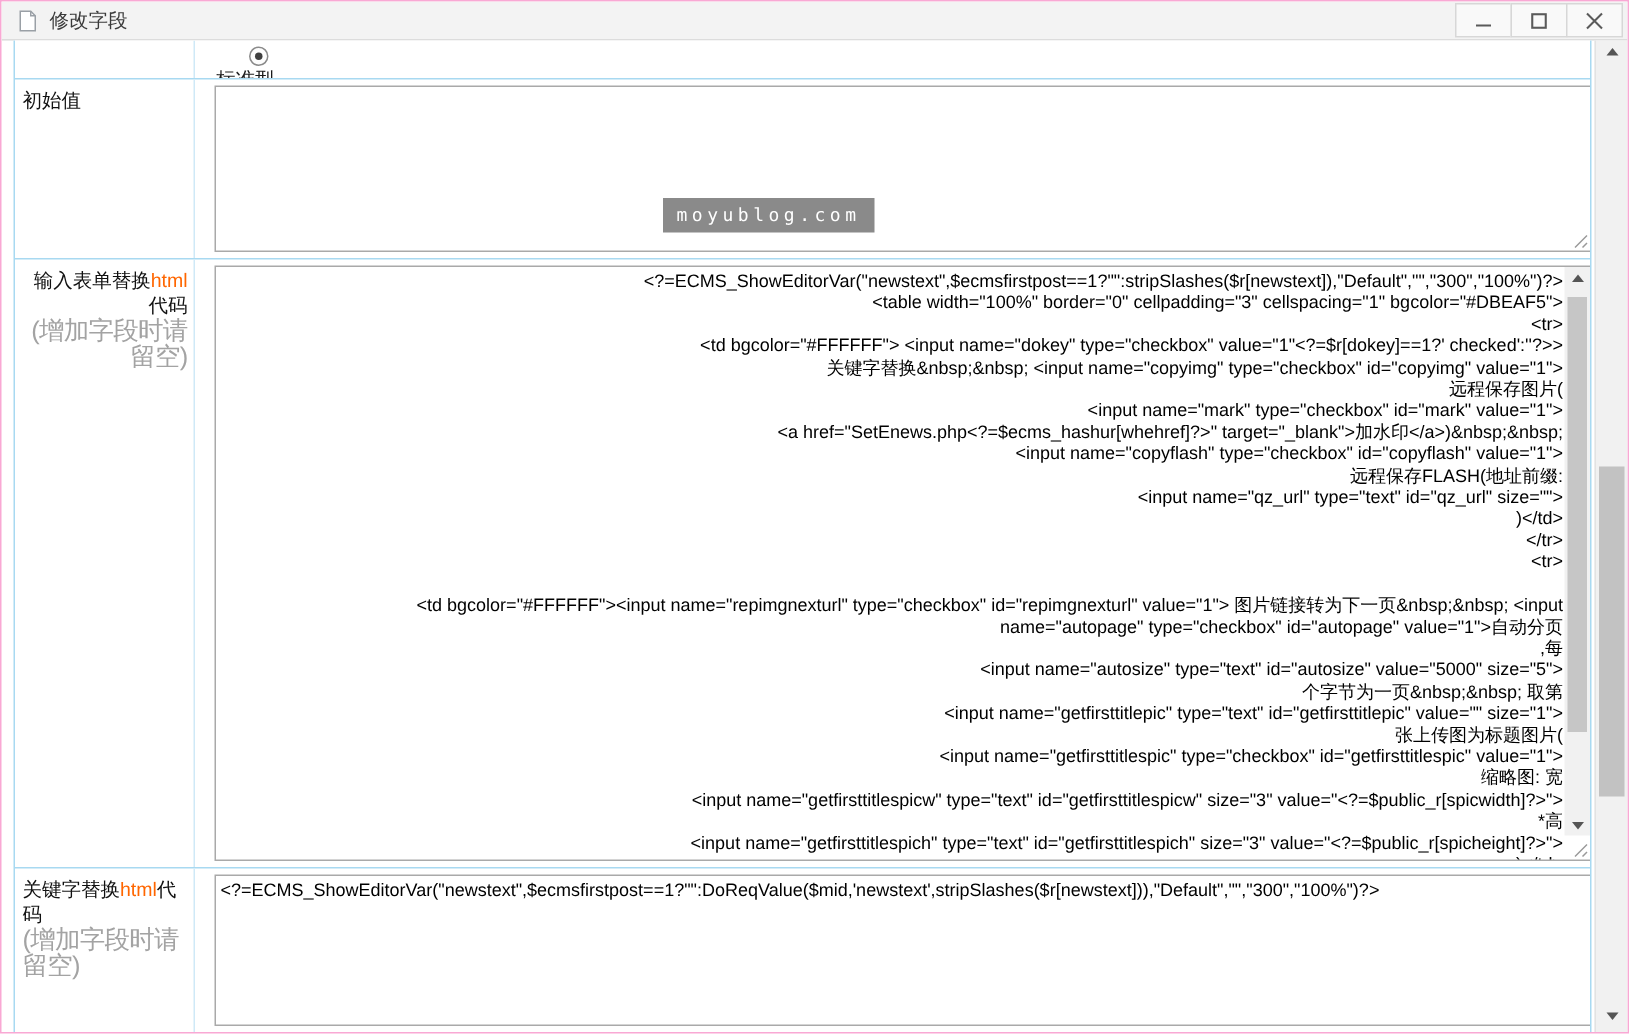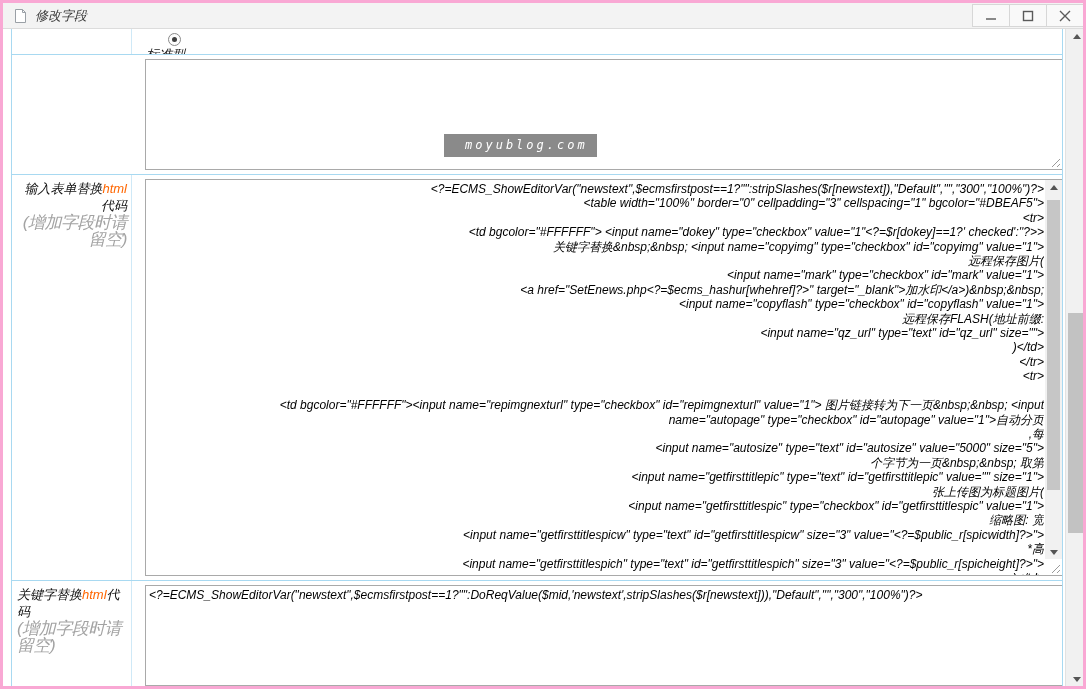--- a/index.html
+++ b/index.html
@@ -1,17 +1,17 @@
 <!DOCTYPE html>
 <html><head>
 <meta charset="utf-8">
 <style>
   * { margin:0; padding:0; box-sizing:border-box; }
   html,body { width:1086px; height:689px; background:#fff; font-family:"Liberation Sans", sans-serif; overflow:hidden; }
-  .window { position:absolute; left:0; top:0; width:1086px; height:689px; border:3px solid #f9a8d4; background:#fff; overflow:hidden;font-style:italic; }
+  .window { position:absolute; left:0; top:0; width:1086px; height:689px; border:1px solid #f9a8d4; background:#fff; overflow:hidden; }
 
   
   .titlebar { position:absolute; left:0; top:0; width:1084px; height:26px; background:#f3f3f3; border-bottom:1px solid #dcdcdc; }
   .title-icon { position:absolute; left:11px; top:5px; width:13px; height:16px; }
   .title-text { position:absolute; left:32px; top:0; line-height:25px; font-size:13px; color:#3a3a3a; }
   .win-controls { position:absolute; right:3px; top:1px; display:flex; }
   .win-btn { width:38px; height:23px; border:1px solid #d7d7d7; background:#f9f9f9; margin-left:-1px; display:flex; align-items:center; justify-content:center; cursor:default; }
   .win-btn svg { display:block; }
 
   
@@ -50,21 +50,21 @@
 
   
   .ta-scroll { position:absolute; right:0; top:0; width:17px; bottom:16px; background:#f1f1f1; }
   .ts-up { position:absolute; top:0; left:0; width:17px; height:14px; }
   .ts-down { position:absolute; bottom:0; left:0; width:17px; height:14px; }
   .ts-thumb { position:absolute; left:2px; top:20px; width:13px; height:290px; background:#c6c6c6; }
 
   .grip { position:absolute; right:1px; bottom:1px; width:13px; height:13px; }
 
   
-  .watermark { position:absolute; left:298px; top:74px; background:#8a8a8a; color:#fff; font-family:"DejaVu Sans Mono", monospace; font-size:12px; letter-spacing:3px; padding:4px 9px 5px 21px; }
+  .watermark { position:absolute; left:298px; top:74px; background:#8a8a8a; color:#fff; font-family:"DejaVu Sans Mono", monospace; font-size:12px; letter-spacing:3px; padding:4px 9px 5px 9px; }
 </style>
 </head>
 <body>
 
 <div class="window">
 
   <div class="titlebar">
     <svg class="title-icon" viewBox="0 0 13 16">
       <path d="M1.5 1.5 h7 l3 3 v10 h-10 z" fill="#ffffff" stroke="#9aa0a6" stroke-width="1"></path>
       <path d="M8.5 1.5 v3 h3" fill="none" stroke="#9aa0a6" stroke-width="1"></path>
@@ -97,20 +97,23 @@
         <div class="radio-group">
           <span class="radio sel"></span>
           <span class="radio-label">标准型</span>
           <span class="radio"></span>
           <span class="radio-label">简洁型</span>
         </div>
       </div>
     </div>
 
     <div class="frow row-init">
+      <div class="lcell">
+        <span>初始值</span>
+      </div>
       <div class="rcell">
         <div class="ta ta-init">
           <div class="code"></div>
           <div class="watermark">moyublog.com</div>
           <svg class="grip" viewBox="0 0 13 13">
             <path d="M12 4 L4 12 M12 9 L9 12" stroke="#9a9a9a" stroke-width="1"></path>
           </svg>
         </div>
       </div>
     </div>

